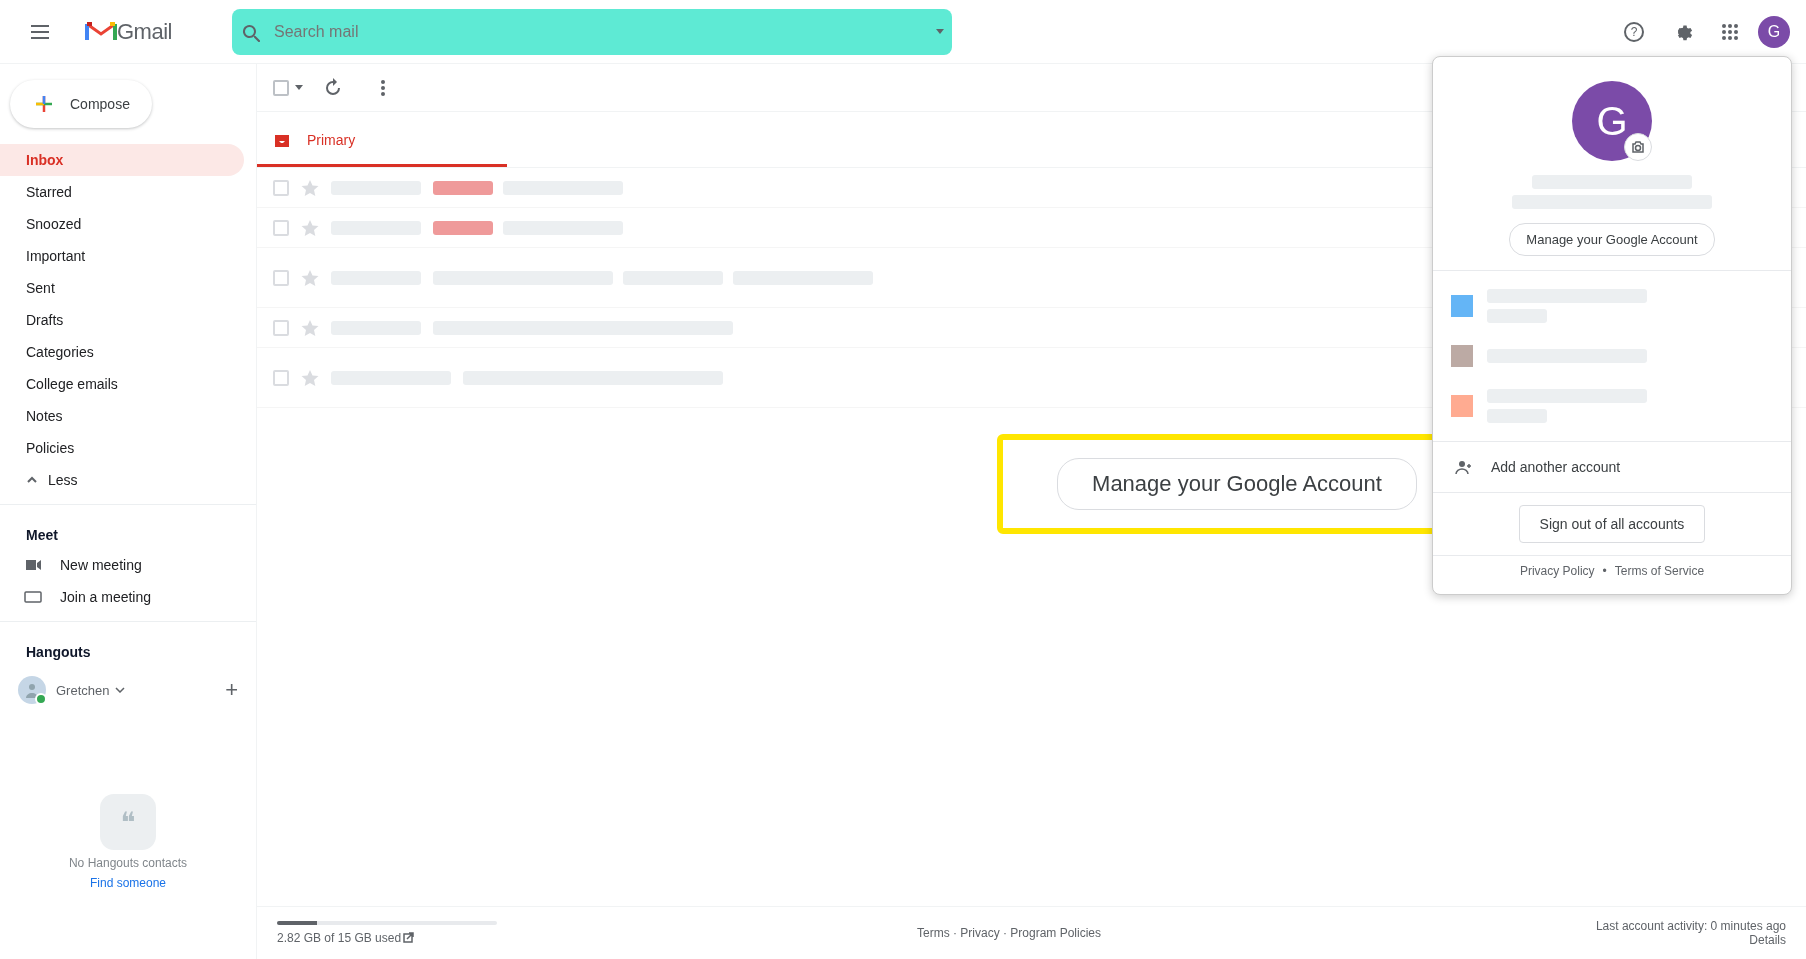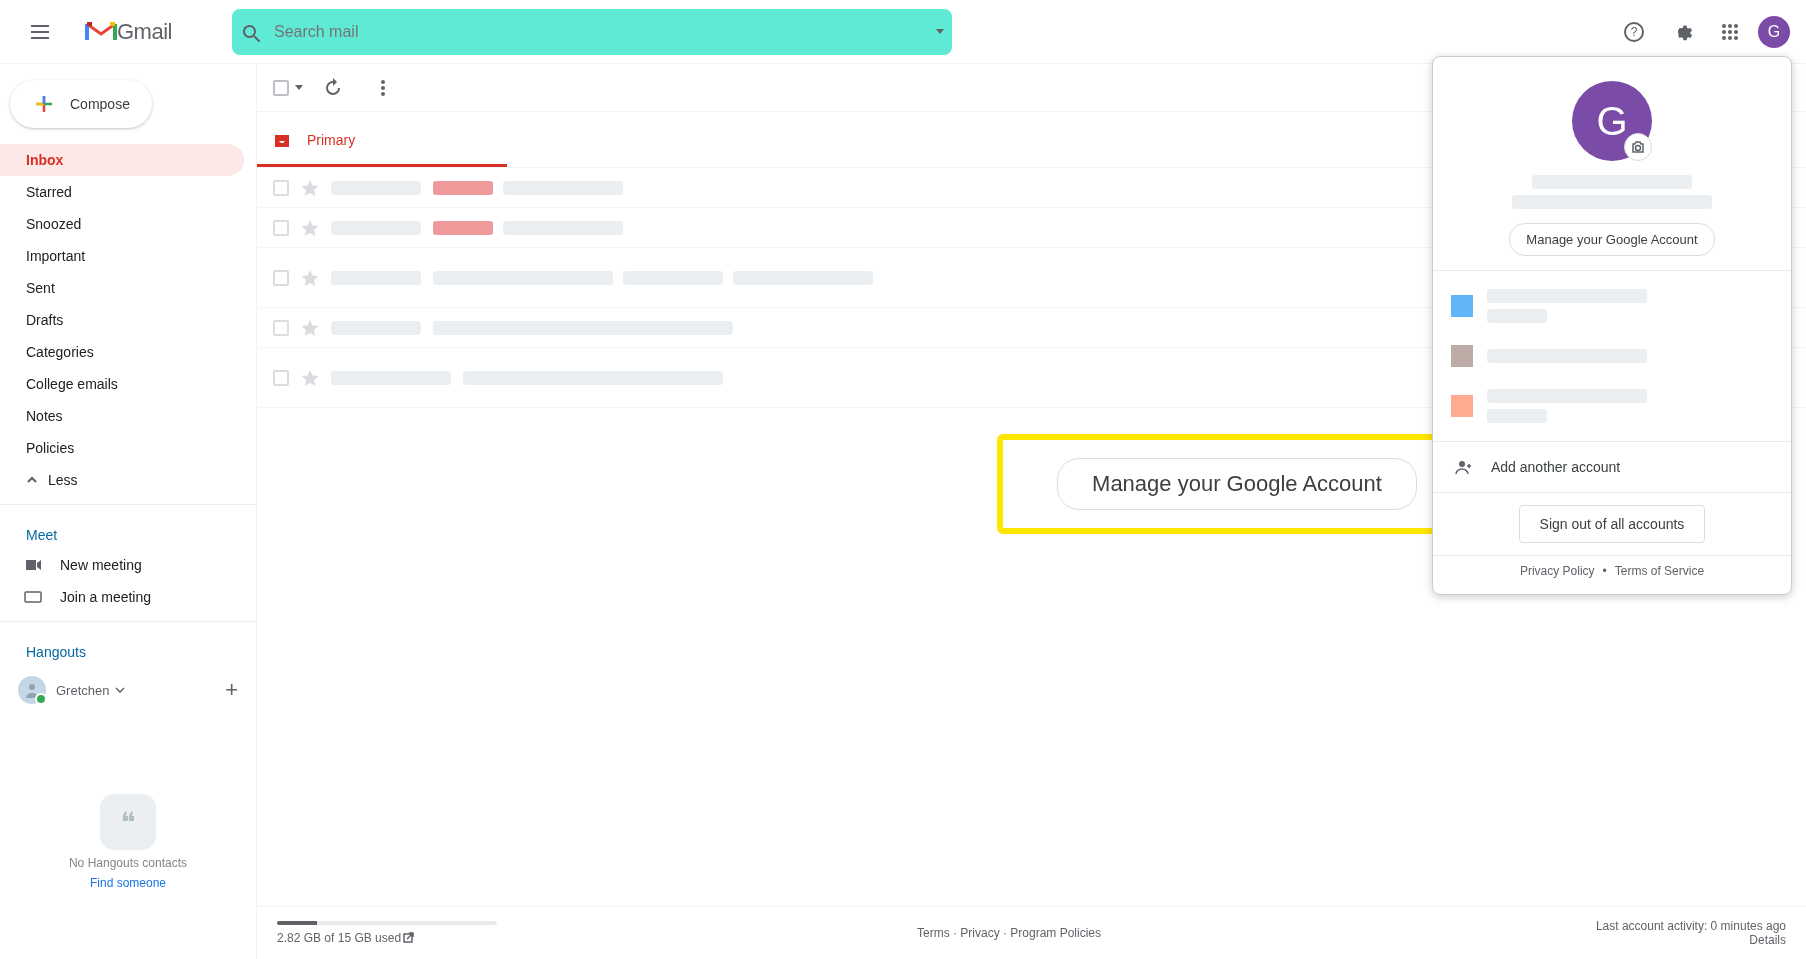--- a/index.html
+++ b/index.html
@@ -20,21 +20,21 @@
 .icon-btn svg{width:22px;height:22px;fill:#5f6368}
 .avatar{width:32px;height:32px;border-radius:50%;background:#7b4ba8;color:#fff;display:flex;align-items:center;justify-content:center;font-size:16px;font-weight:500}
 .body{display:flex;height:calc(100% - 64px)}
 .sidebar{width:256px;padding-top:8px}
 .compose{margin:8px 8px 16px 10px;height:48px;border-radius:24px;box-shadow:0 1px 3px rgba(60,64,67,.3);display:inline-flex;align-items:center;padding:0 22px;gap:14px;cursor:pointer;background:#fff}
 .compose svg{width:24px;height:24px}
 .compose span{font-size:14px;color:#3c4043;font-weight:500}
 .nav-item{height:32px;display:flex;align-items:center;padding-left:26px;font-size:14px;color:#202124;border-radius:0 16px 16px 0;margin-right:12px;cursor:pointer}
 .nav-item.active{background:#fce8e6;color:#d93025;font-weight:700}
 .nav-item.less{gap:10px}
-.section-title{font-size:14px;font-weight:400;padding:14px 0 6px 26px;color:#0369a1}
+.section-title{font-size:14px;font-weight:700;padding:14px 0 6px 26px;color:#0f172a}
 .meet-item{height:32px;display:flex;align-items:center;padding-left:24px;gap:18px;font-size:14px;color:#202124;cursor:pointer}
 .meet-item svg{width:18px;height:18px;fill:#5f6368}
 .hangouts-row{display:flex;align-items:center;padding:10px 18px;gap:10px}
 .hangouts-avatar-wrap{position:relative}
 .small-av{width:28px;height:28px;border-radius:50%;background:#c5d6e6;display:flex;align-items:center;justify-content:center}
 .presence{position:absolute;bottom:-1px;right:-1px;width:12px;height:12px;border-radius:50%;background:#34a853;border:2px solid #fff}
 .hangouts-name{font-size:13px;color:#5f6368}
 .hangouts-add{margin-left:auto;color:#5f6368;font-size:22px;cursor:pointer}
 .hangouts-empty{margin-top:80px;display:flex;flex-direction:column;align-items:center;gap:6px}
 .bubble{width:56px;height:56px;border-radius:14px;background:#eceff1;display:flex;align-items:center;justify-content:center;color:#b0bec5;font-size:28px}

